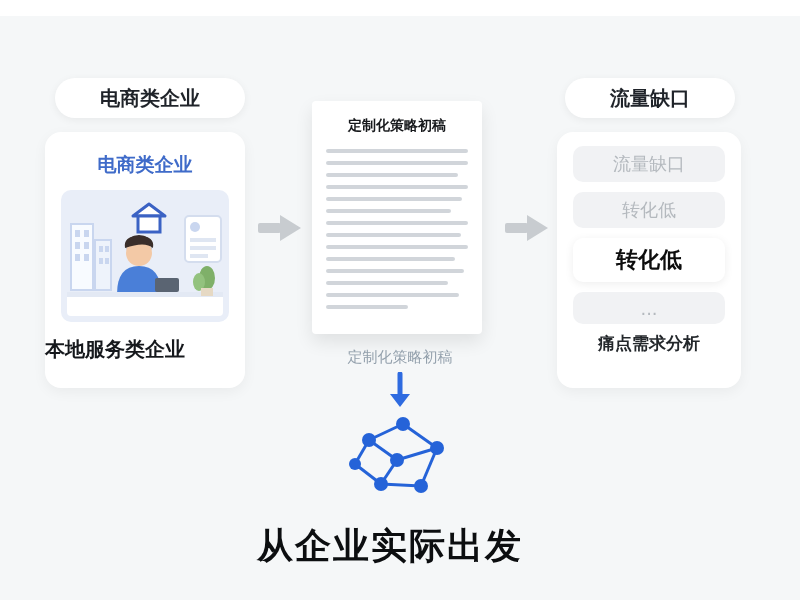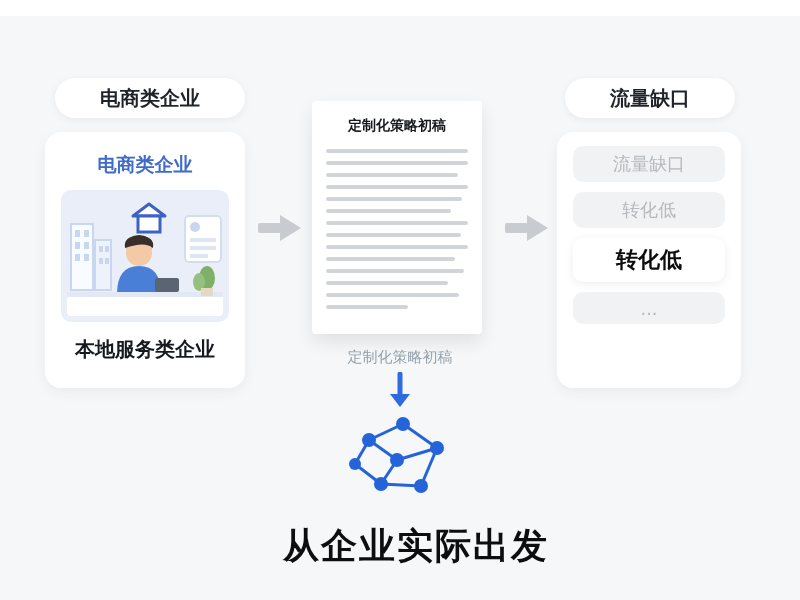--- a/index.html
+++ b/index.html
@@ -23,21 +23,21 @@
     box-shadow:0 4px 14px rgba(0,0,0,.05);
   }
   .card-left{left:45px;top:116px;width:200px;height:256px;}
   .card-left-title{
     margin-top:20px;text-align:center;font-size:19px;font-weight:700;color:#3f6bc9;
   }
   .illustration{
     width:168px;height:132px;margin:12px auto 0;border-radius:10px;overflow:hidden;
   }
   .card-left-caption{
-    margin-top:14px;text-align:center;font-size:20px;font-weight:800;color:#15181c;
+    margin-top:14px;font-size:20px;font-weight:800;color:#15181c;
   }
   
   .doc{
     position:absolute;left:312px;top:85px;width:170px;height:233px;
     background:#ffffff;border-radius:4px;box-sizing:border-box;
     padding:16px 14px 12px;box-shadow:0 8px 18px rgba(0,0,0,.09);
   }
   .doc-title{text-align:center;font-size:14px;font-weight:700;color:#17191c;}
   .doc-lines{margin-top:14px;}
   .doc-line{height:4px;background:#c2c7cd;border-radius:2px;margin-bottom:8px;opacity:.75;}
@@ -52,21 +52,21 @@
     position:absolute;left:300px;top:332px;width:200px;text-align:center;
     font-size:15px;color:#93a0ac;
   }
   
   .arrow{position:absolute;width:44px;height:30px;}
   .arrow-1{left:258px;top:197px;}
   .arrow-2{left:505px;top:197px;}
   .down-arrow{position:absolute;left:388px;top:356px;width:24px;height:36px;}
   .network{position:absolute;left:345px;top:398px;width:110px;height:88px;}
   .headline{
-    position:absolute;left:166px;top:506px;width:500px;text-align:center;
+    position:absolute;left:140px;top:506px;width:500px;text-align:center;
     font-size:36px;font-weight:900;color:#0c0e10;letter-spacing:2px;
   }
   
   .card-right{left:557px;top:116px;width:184px;height:256px;box-sizing:border-box;padding:14px 16px;}
   .row{
     border-radius:10px;display:flex;align-items:center;justify-content:center;
     margin-bottom:10px;
   }
   .row.muted{height:36px;background:#f1f2f4;color:#b4b9be;font-size:18px;}
   .row.bold{height:44px;background:#ffffff;box-shadow:0 2px 10px rgba(0,0,0,.07);
@@ -203,15 +203,16 @@
 
   <div class="pill pill-right">
     <span>流量缺口</span>
   </div>
 
   <div class="card card-right">
     <div class="row muted">流量缺口</div>
     <div class="row muted">转化低</div>
     <div class="row bold">转化低</div>
     <div class="row muted dots">...</div>
+    <div class="card-right-caption">痛点需求分析</div>
   </div>
 
 </div>
 
 </body></html>

